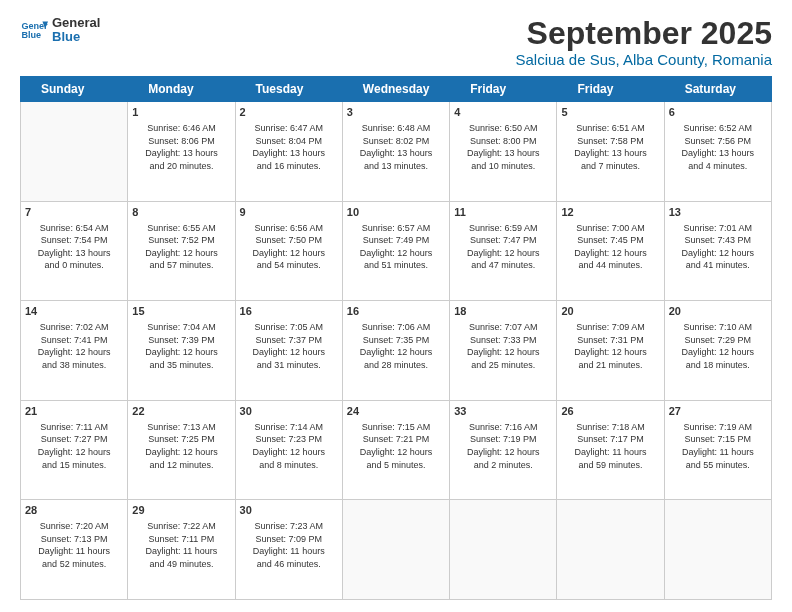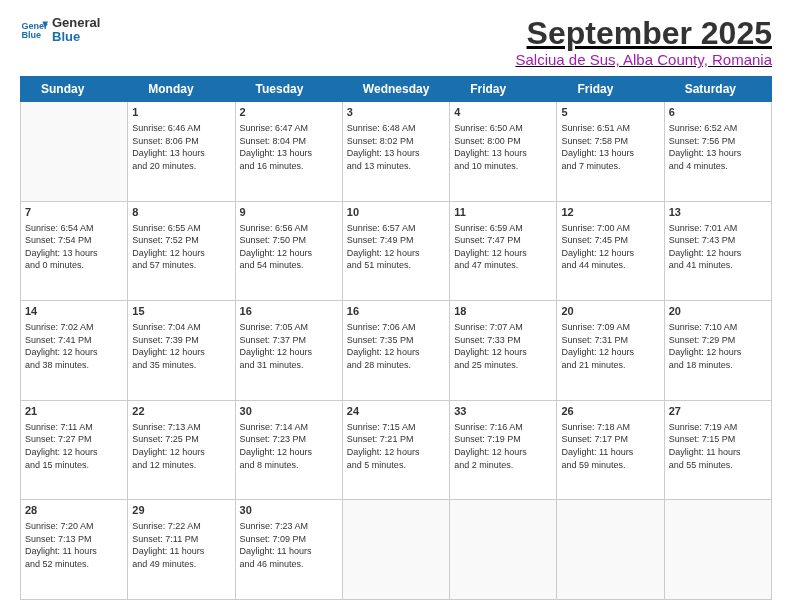--- a/index.html
+++ b/index.html
@@ -27,31 +27,30 @@
       display: flex;
       align-items: center;
       gap: 4px;
     }
     .logo-icon {
       width: 28px;
       height: 28px;
     }
     .title-block {
       text-align: right;
-      text-decoration: underline;
     }
     .month-title {
       font-size: 32px;
       font-weight: bold;
       color: #333;
       line-height: 1.1;
     }
     .subtitle {
       font-size: 15px;
-      color: #a21caf;
+      color: #0369a1;
     }
     .calendar {
       flex: 1;
       border: 1px solid #ccc;
       border-collapse: collapse;
       width: 100%;
       table-layout: fixed;
     }
     .calendar th {
       background: #1a6faf;
@@ -77,20 +76,21 @@
     .day-num {
       font-size: 11px;
       font-weight: bold;
       display: block;
       margin-bottom: 2px;
     }
     .day-info {
       font-size: 9px;
       color: #333;
       line-height: 1.4;
+      text-align: center;
     }
     tr:last-child td {
       
     }
   </style>
 </head>
 <body>
 
 <div class="page">
   <div class="header">

